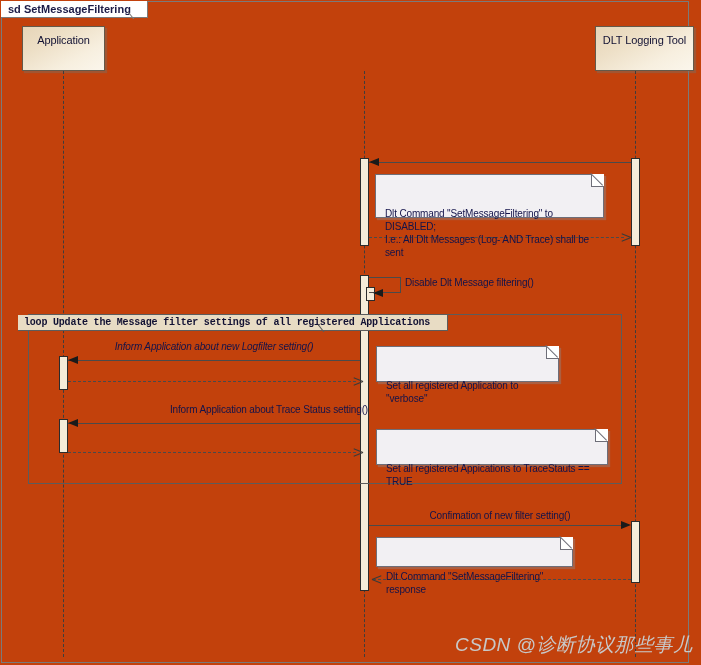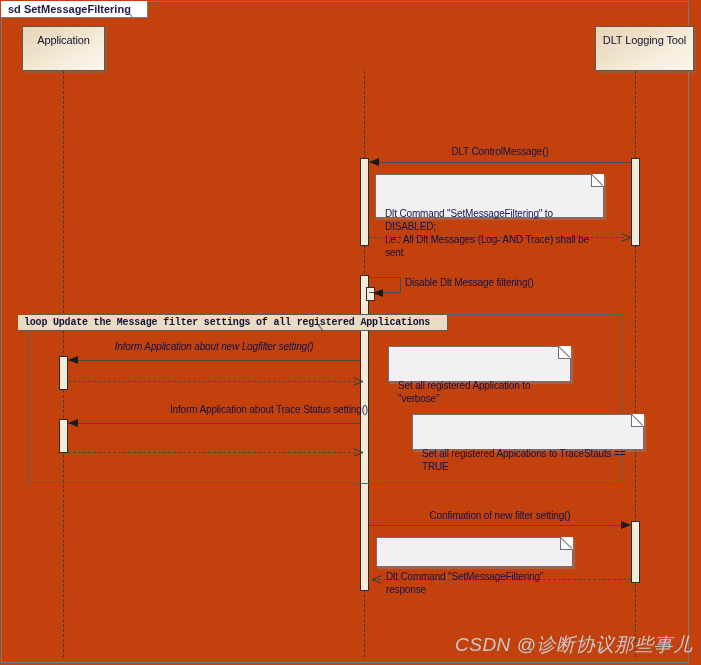--- a/index.html
+++ b/index.html
@@ -299,21 +299,20 @@
 
   <div class="activation" style="left:360px; top:275px; height:316px;"></div>
 
   <div class="activation" style="left:366px; top:287px; height:14px;"></div>
 
   <div class="activation" style="left:59px; top:356px; height:34px;"></div>
   <div class="activation" style="left:59px; top:419px; height:34px;"></div>
 
   <div class="activation" style="left:631px; top:521px; height:62px;"></div>
 
-  <div class="msg-label center" style="left:369px; top:146px; width:262px;">DLT ControlMessage()</div>
   <div class="msg-line" style="left:369px; top:162px; width:262px;"></div>
   <div class="arrow-left" style="left:369px; top:158px;"></div>
 
   <div class="note" style="left:375px; top:174px; width:229px; height:44px;">
     <span class="fold"></span>
     <span class="note-body">Dlt Command "SetMessageFiltering" to DISABLED;
 I.e.: All Dlt Messages (Log- AND Trace) shall be sent</span>
   </div>
 
   <div class="msg-line dashed" style="left:369px; top:237px; width:255px;"></div>
@@ -328,33 +327,33 @@
   <div class="fragment-label" style="left:18px; top:315px;font-family:Liberation Mono, monospace;">loop Update the Message filter settings of all registered Applications</div>
   <div class="fragment-label-corner" style="left:318px; top:315px;"></div>
 
   <div class="msg-label center" style="left:68px; top:341px; width:292px;font-style:italic;">Inform Application about new Logfilter setting()</div>
   <div class="msg-line" style="left:68px; top:360px; width:292px;"></div>
   <div class="arrow-left" style="left:68px; top:356px;"></div>
 
   <div class="msg-line dashed" style="left:68px; top:381px; width:288px;"></div>
   <div class="arrow-open-right" style="left:353px; top:377px;"></div>
 
-  <div class="note" style="left:376px; top:346px; width:183px; height:36px;margin-left:12px;">
+  <div class="note" style="left:376px; top:346px; width:183px; height:36px;">
     <span class="fold"></span>
     <span class="note-body">Set all registered Application to "verbose"</span>
   </div>
 
   <div class="msg-label center" style="left:76px; top:404px; width:292px;text-align:right;">Inform Application about Trace Status setting()</div>
   <div class="msg-line" style="left:68px; top:423px; width:292px;"></div>
   <div class="arrow-left" style="left:68px; top:419px;"></div>
 
   <div class="msg-line dashed" style="left:68px; top:452px; width:288px;"></div>
   <div class="arrow-open-right" style="left:353px; top:448px;"></div>
 
-  <div class="note" style="left:376px; top:414px; width:232px; height:36px;margin-left:36px;">
+  <div class="note" style="left:376px; top:429px; width:232px; height:36px;">
     <span class="fold"></span>
     <span class="note-body">Set all registered Appications to TraceStauts == TRUE</span>
   </div>
 
   <div class="msg-label center" style="left:369px; top:510px; width:262px;">Confimation of new filter setting()</div>
   <div class="msg-line" style="left:369px; top:525px; width:252px;"></div>
   <div class="arrow-right" style="left:621px; top:521px;"></div>
 
   <div class="note" style="left:376px; top:537px; width:197px; height:30px;">
     <span class="fold"></span>

